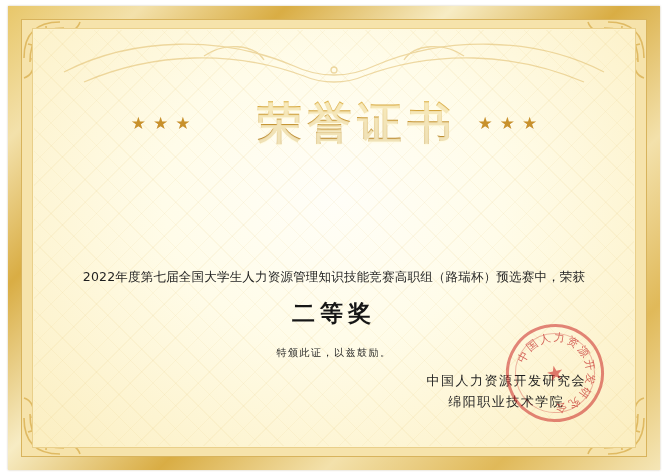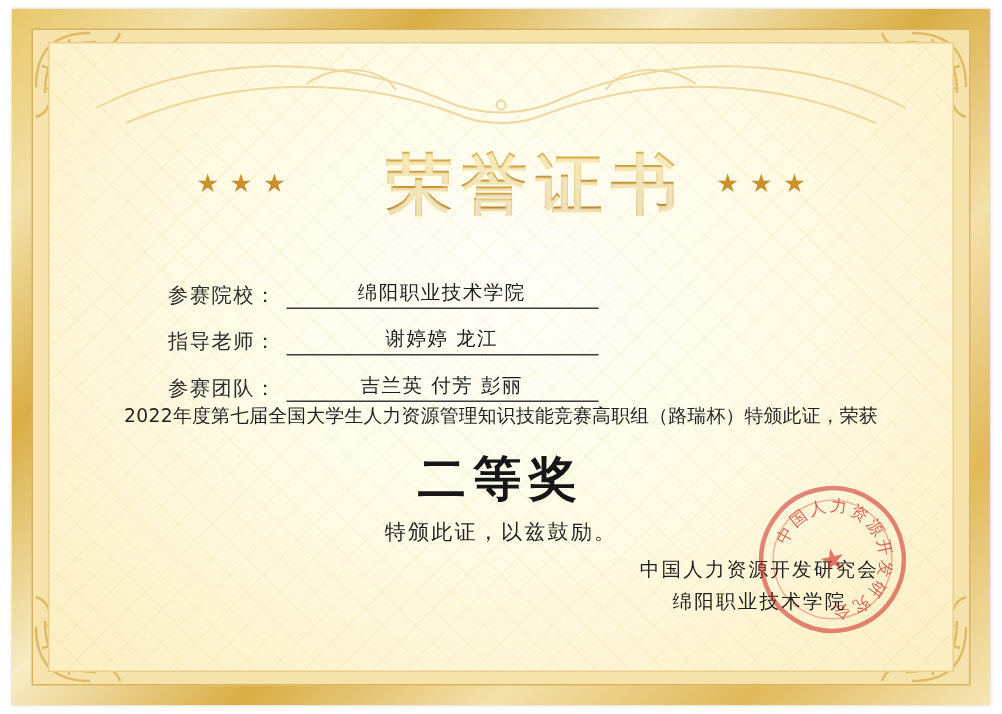--- a/index.html
+++ b/index.html
@@ -177,32 +177,32 @@
     line-height: 1.5;
   }
 
   
   .award {
     position: absolute;
     left: 50%;
     transform: translateX(-50%);
     top: 292px;
     font-family: Liberation Sans, sans-serif;
-    font-size: 32px;
+    font-size: 23px;
     font-weight: bold;
     letter-spacing: 5px;
     color: #161616;
   }
 
   .encourage {
     position: absolute;
     left: 50%;
     transform: translateX(-50%);
     top: 340px;
-    font-size: 14px;
+    font-size: 10px;
     letter-spacing: 1.5px;
     color: #1f1f1f;
   }
 
   
   .cert-no {
     position: absolute;
     left: 104px;
     top: 370px;
     font-size: 12.5px;
@@ -328,36 +328,22 @@
       <span>★</span>
     </div>
     <div class="title">荣誉证书</div>
     <div class="stars">
       <span>★</span>
       <span>★</span>
       <span>★</span>
     </div>
   </div>
 
-  <div class="fields">
-    <div class="field-row">
-      <div class="field-label">参赛院校：</div>
-      <div class="field-value">绵阳职业技术学院</div>
-    </div>
-    <div class="field-row">
-      <div class="field-label">指导老师：</div>
-      <div class="field-value">谢婷婷 龙江</div>
-    </div>
-    <div class="field-row">
-      <div class="field-label">参赛团队：</div>
-      <div class="field-value">吉兰英 付芳 彭丽</div>
-    </div>
-  </div>
-
-  <div class="statement">2022年度第七届全国大学生人力资源管理知识技能竞赛高职组（路瑞杯）特颁此证，荣获</div>
+
+  <div class="statement">2022年度第七届全国大学生人力资源管理知识技能竞赛高职组（路瑞杯）预选赛中，荣获</div>
 
   <div class="award">二等奖</div>
 
   <div class="encourage">特颁此证，以兹鼓励。</div>
 
 
   <div class="issuer">
     <div>中国人力资源开发研究会</div>
     <div>绵阳职业技术学院</div>
   </div>

